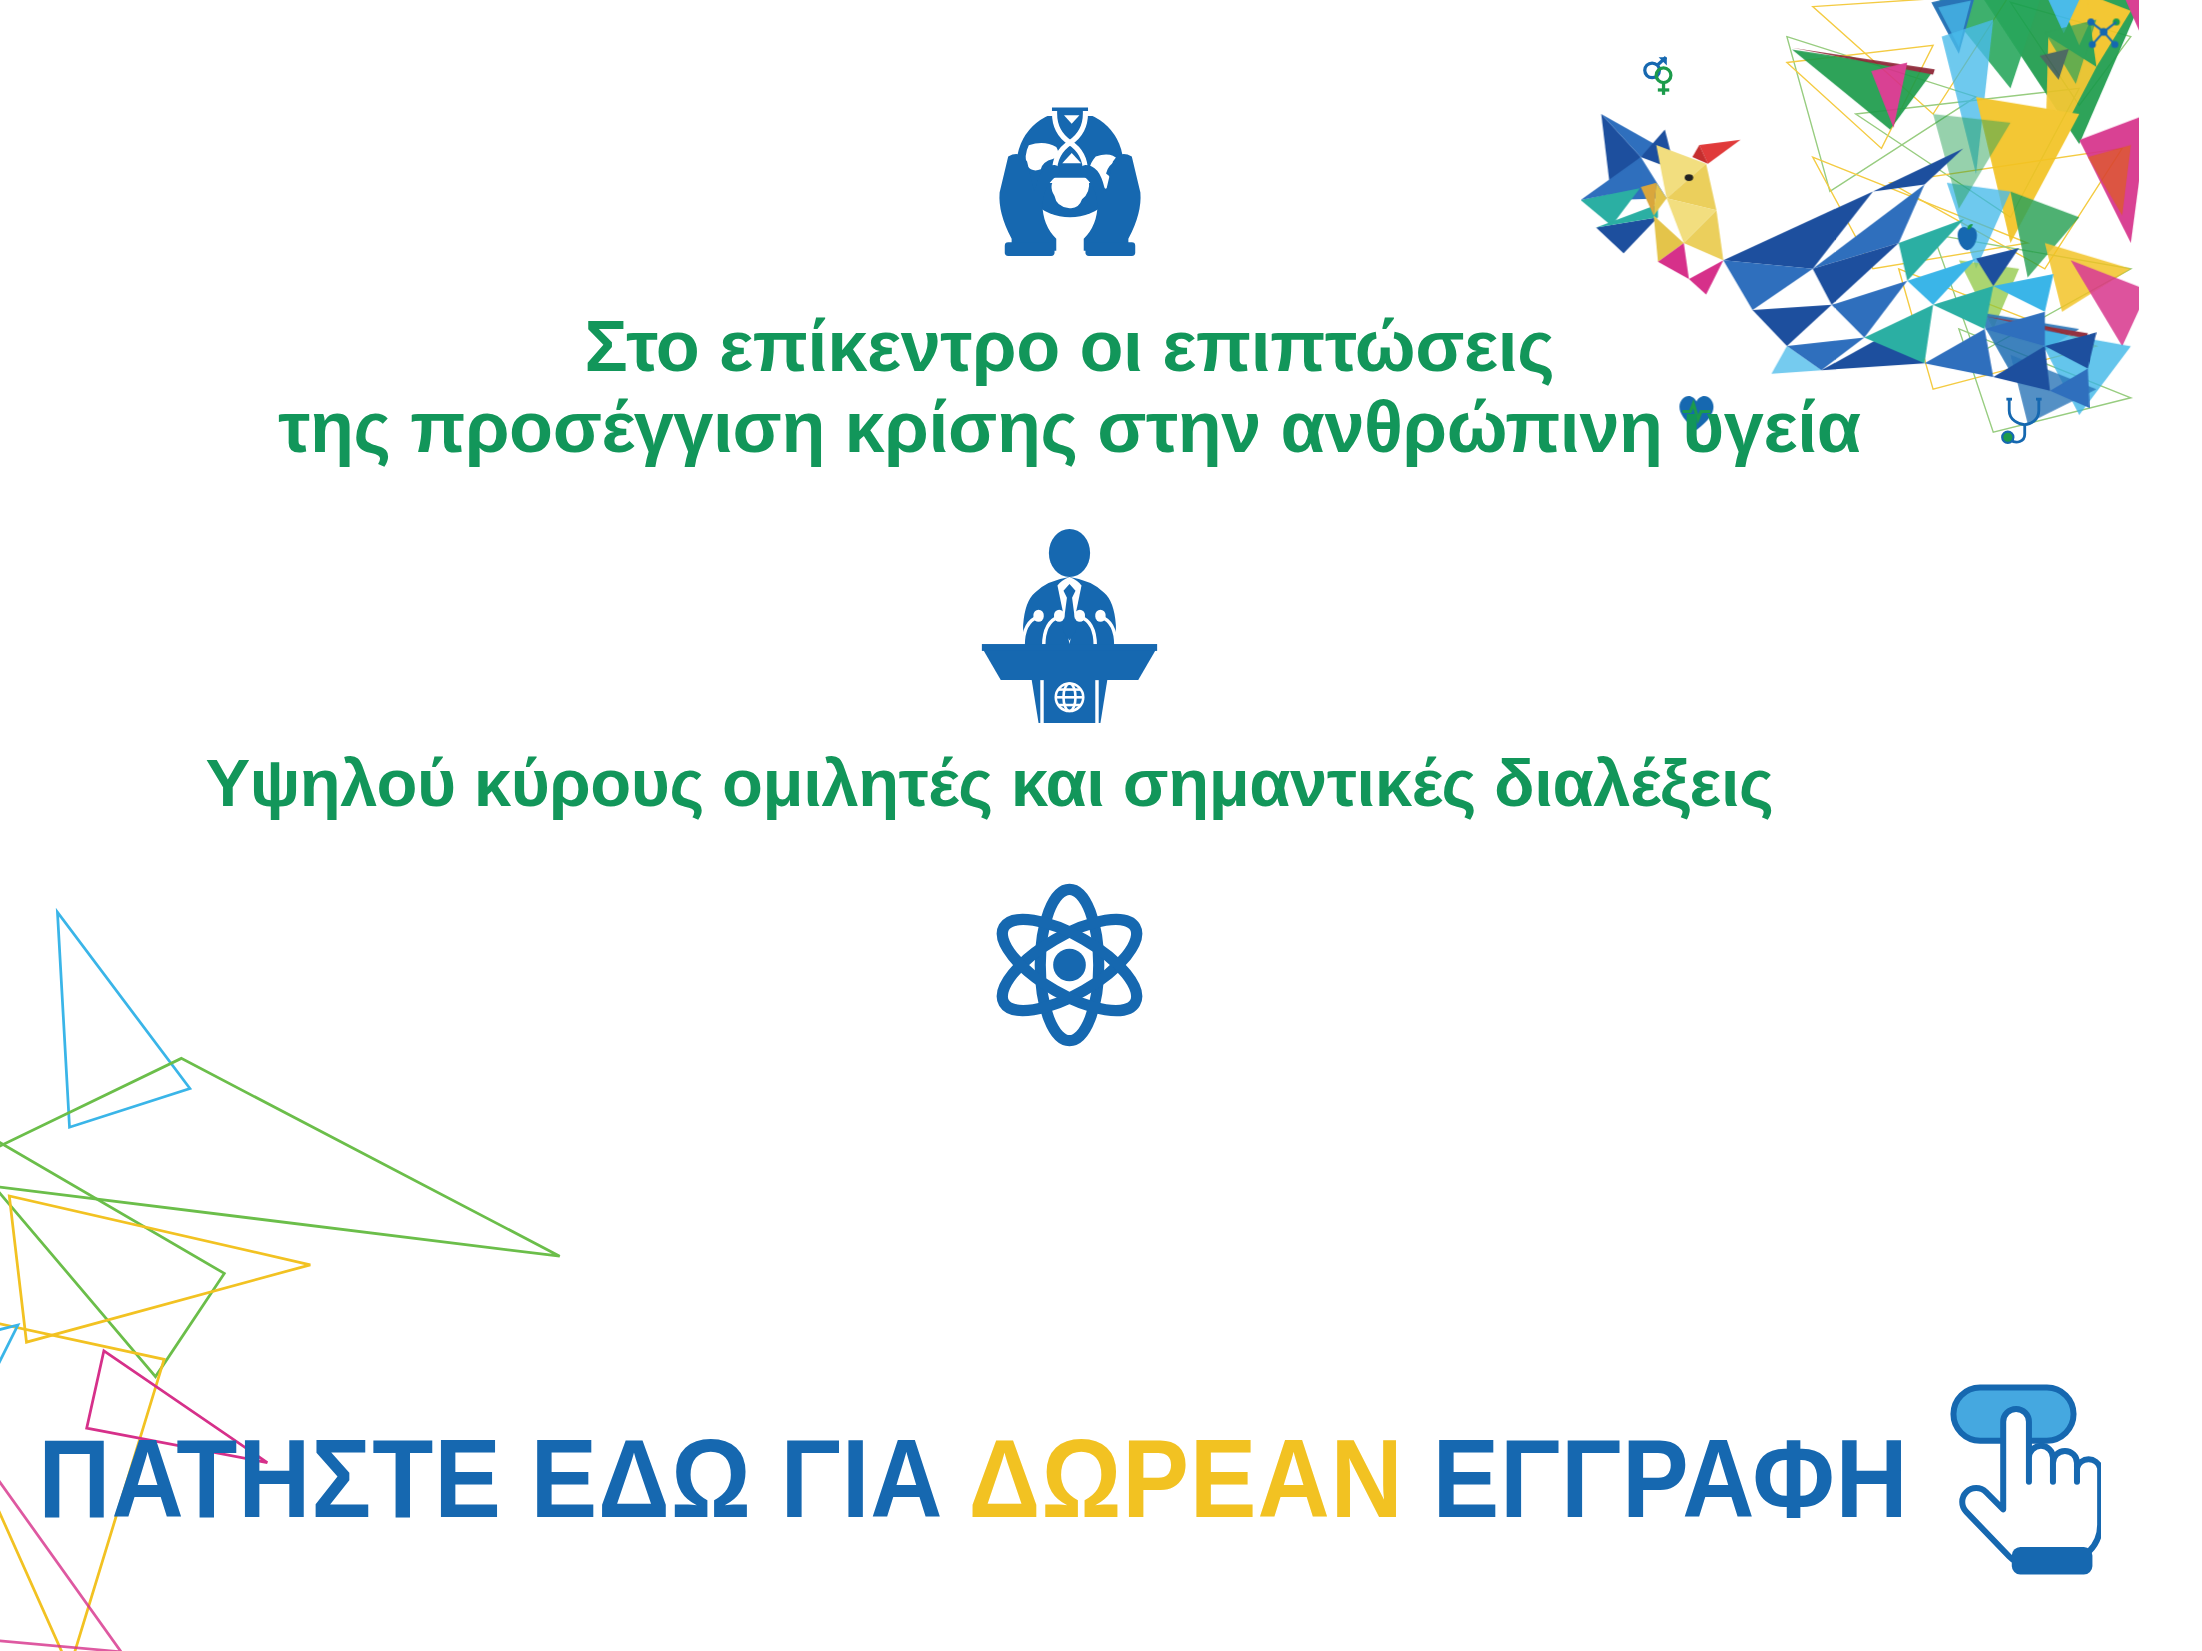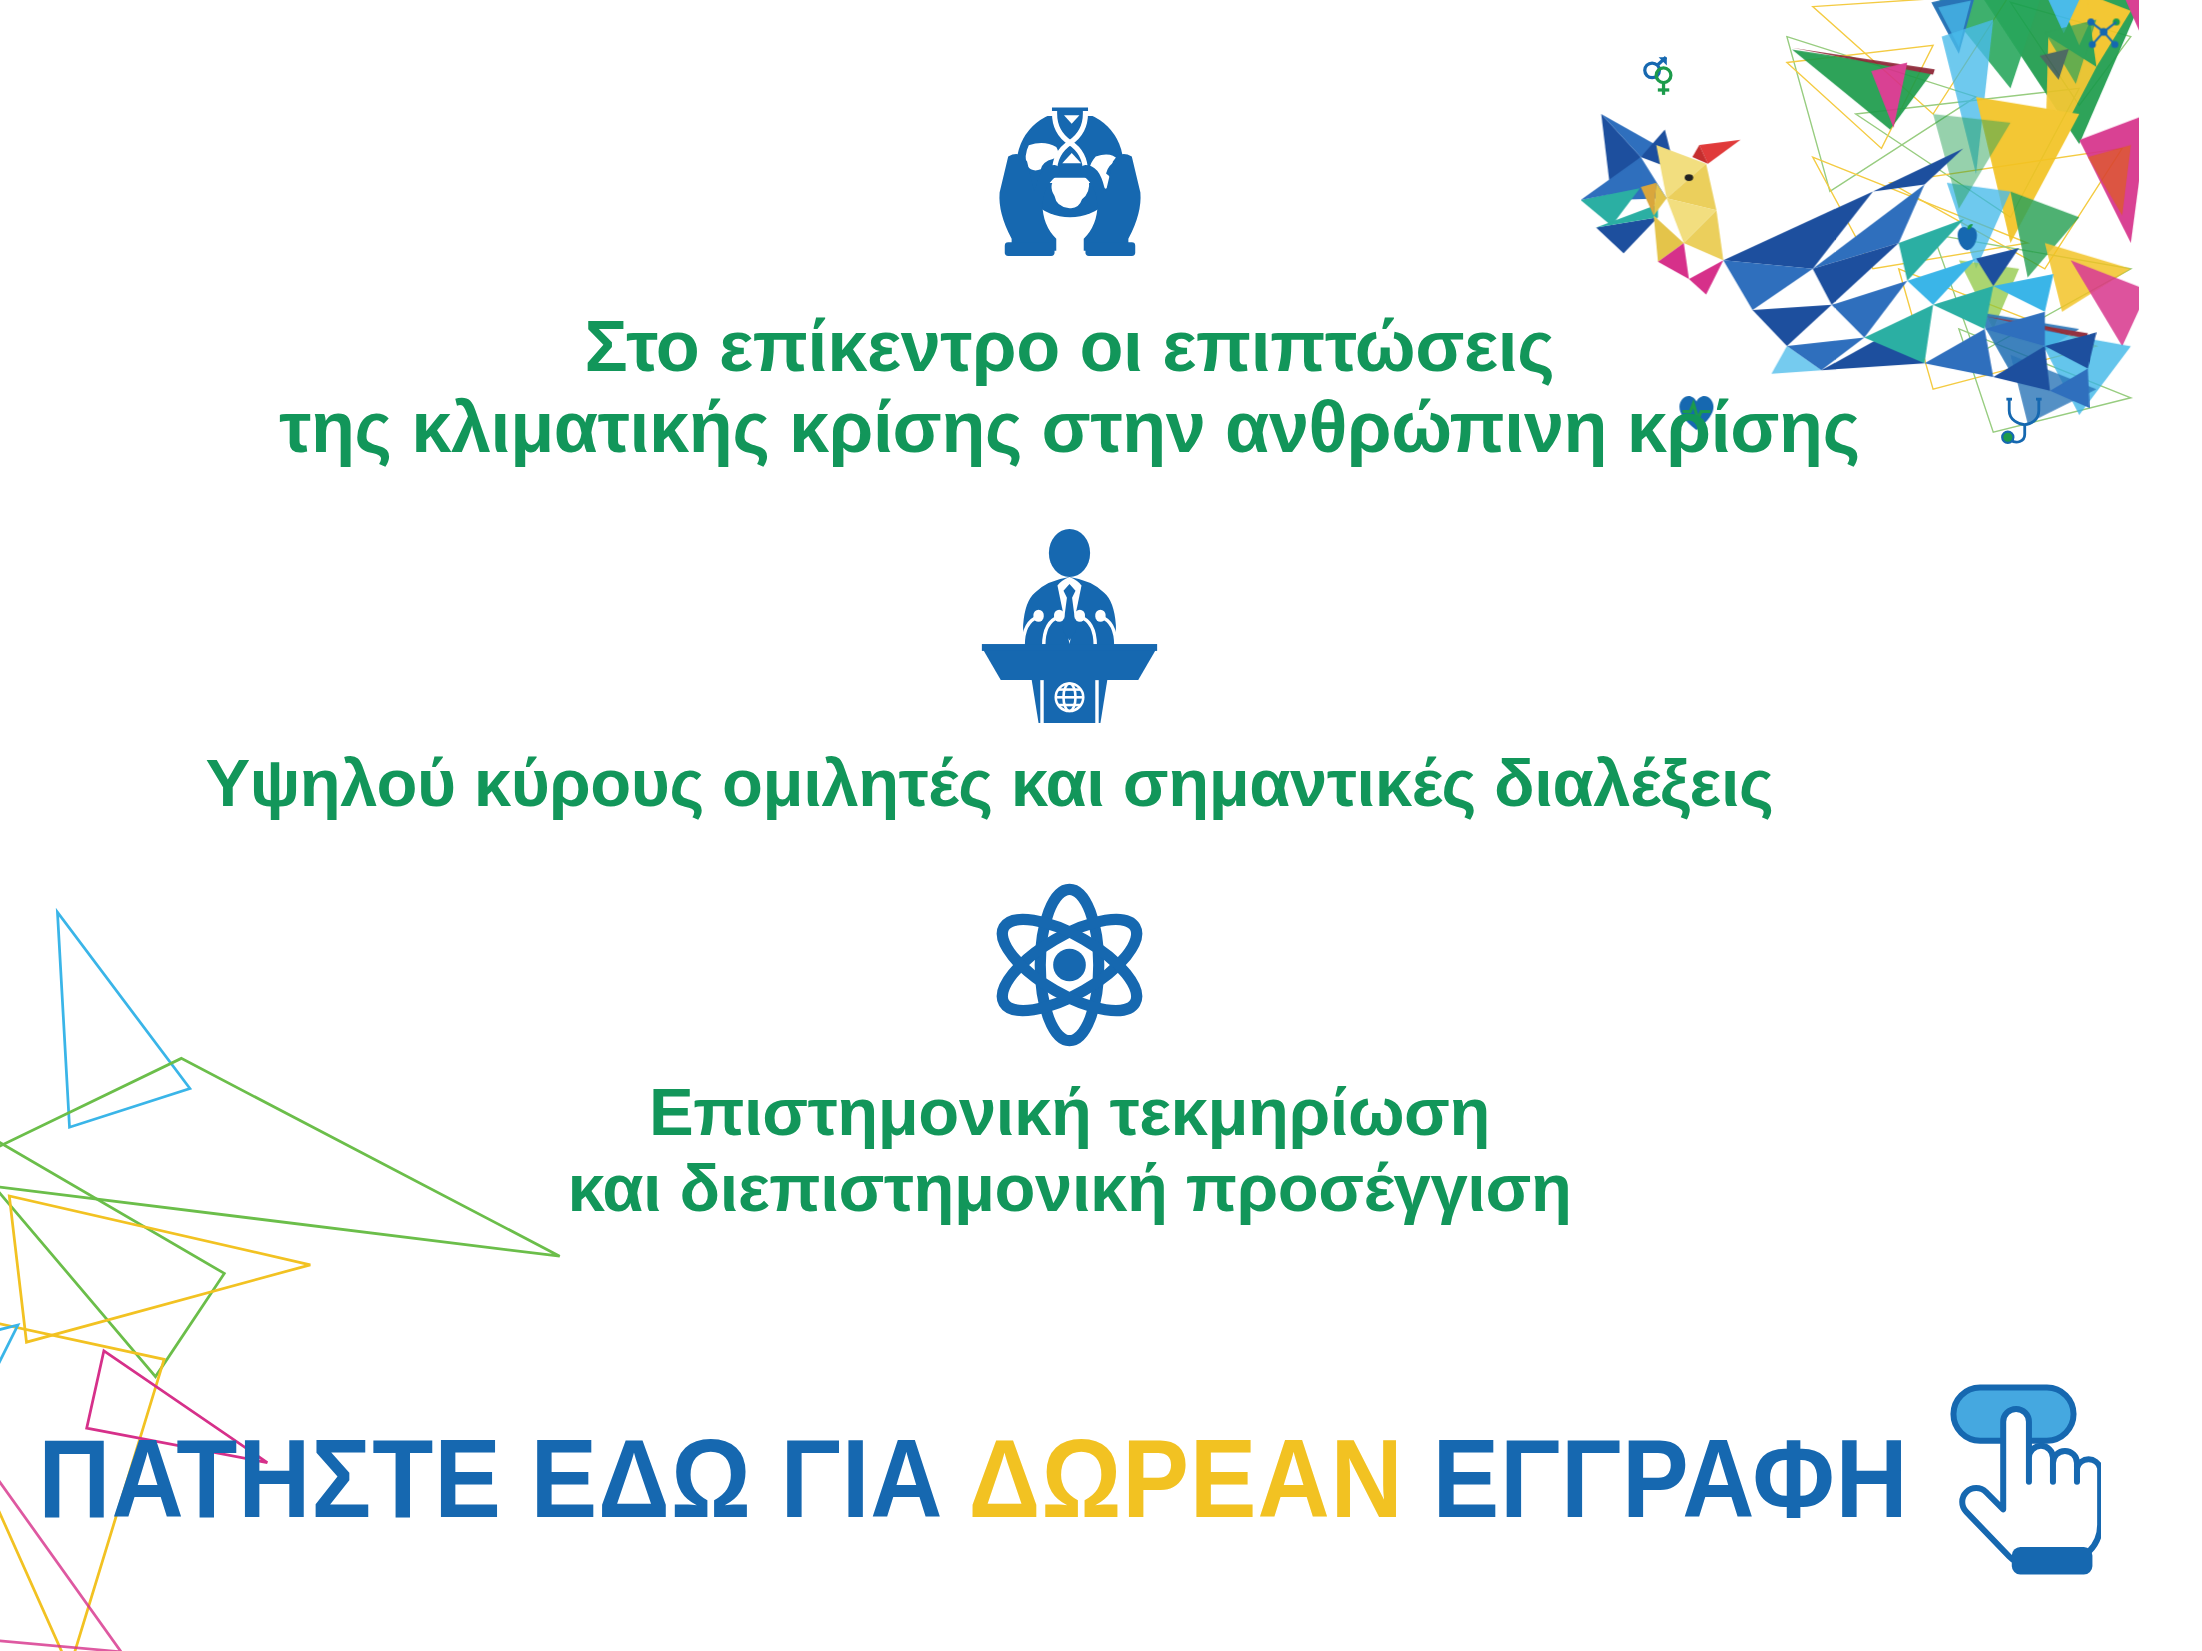--- a/index.html
+++ b/index.html
@@ -234,21 +234,21 @@
         <rect x="44" y="196" width="58" height="16" rx="4"></rect>
 
         <path d="M192 96 q-14 -8 -22 6 l-8 34 l-2 -4 q-6 -26 -22 -26 q-10 2 -4 12 q16 10 18 34 q0 24 -16 40 l0 14 h52 l0 -14 q16 -30 14 -54 Z"></path>
         <rect x="138" y="196" width="58" height="16" rx="4"></rect>
       </g>
     </svg>
   </div>
 
   <div class="heading" id="h1">
     <span class="ln">Στο επίκεντρο οι επιπτώσεις</span>
-    <span class="ln">της κλιματικής κρίσης στην ανθρώπινη κρίσης</span>
+    <span class="ln">της προσέγγιση κρίσης στην ανθρώπινη υγεία</span>
   </div>
 
   <div class="icon-block icon-podium">
     <svg width="189" height="198" viewBox="0 0 220 230">
       <g fill="#1668B0">
 
         <ellipse cx="110" cy="30" rx="24" ry="28"></ellipse>
 
         <path d="M110 58 q-26 4 -40 18 q-12 10 -14 38 l0 24 h108 l0 -24 q-2 -28 -14 -38 q-14 -14 -40 -18 Z"></path>
 
@@ -295,24 +295,20 @@
     <svg width="181" height="172" viewBox="0 0 210 200">
       <g stroke="#1668B0" stroke-width="13" fill="none" stroke-linecap="round">
         <ellipse cx="105" cy="100" rx="34" ry="88"></ellipse>
         <ellipse cx="105" cy="100" rx="34" ry="88" transform="rotate(60 105 100)"></ellipse>
         <ellipse cx="105" cy="100" rx="34" ry="88" transform="rotate(120 105 100)"></ellipse>
       </g>
       <circle cx="105" cy="100" r="19" fill="#1668B0"></circle>
     </svg>
   </div>
 
-  <div class="heading" id="h3">
-    <span class="ln">Επιστημονική τεκμηρίωση</span>
-    <span class="ln">και διεπιστημονική προσέγγιση</span>
-  </div>
 
   <div class="cta">
     <div class="cta-text"><span>ΠΑΤΗΣΤΕ ΕΔΩ ΓΙΑ </span><span class="hl">ΔΩΡΕΑΝ</span><span> ΕΓΓΡΑΦΗ</span></div>
 
     <svg class="cta-hand" viewBox="0 0 190 235">
 
       <rect x="18" y="12" width="140" height="62" rx="31" fill="#45A8E0" stroke="#1668B0" stroke-width="7"></rect>
 
       <path d="M76 52
                a15 15 0 0 1 30 0

